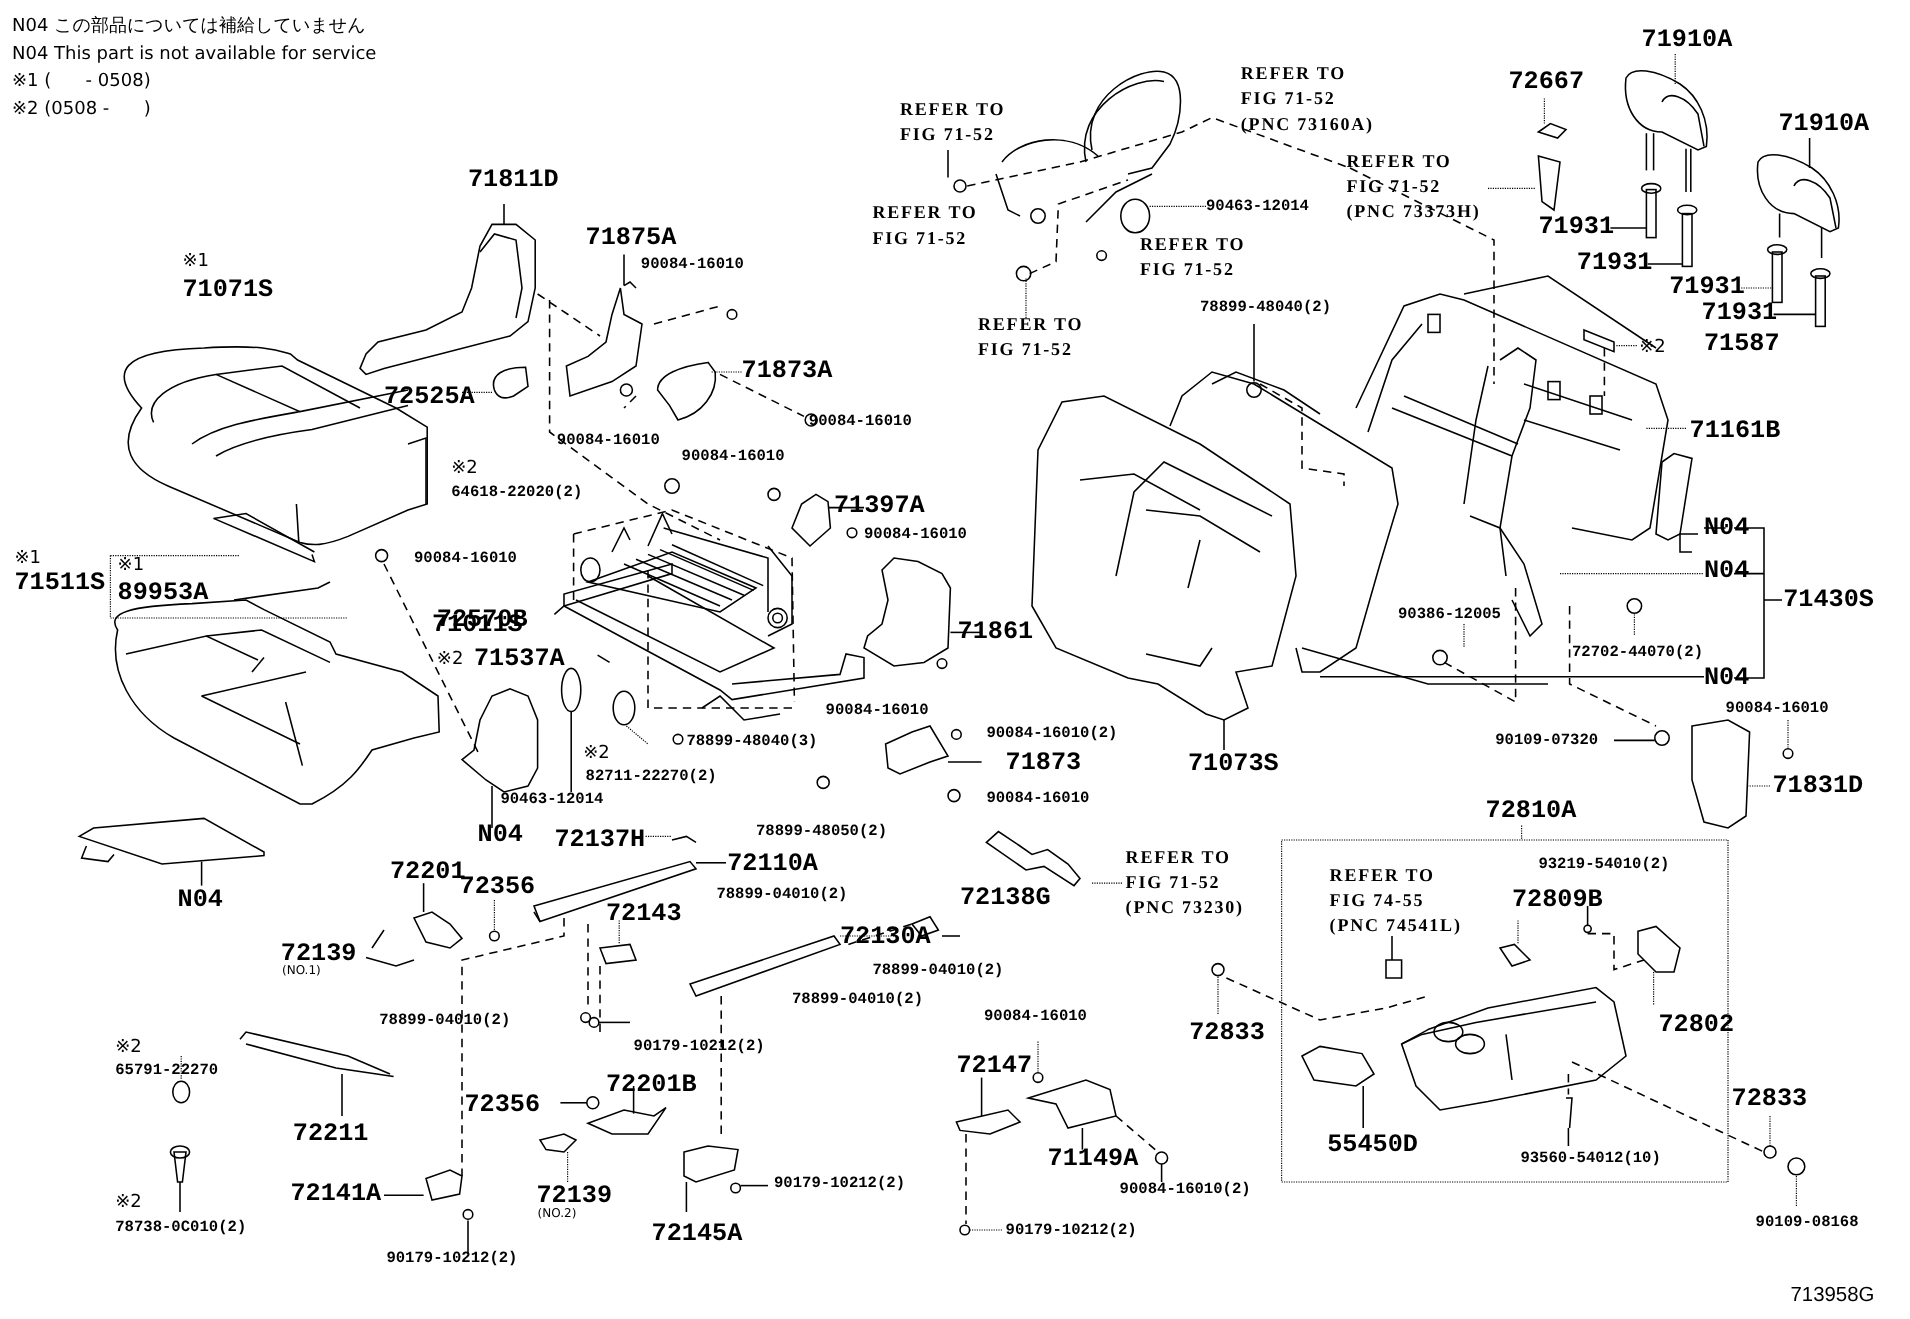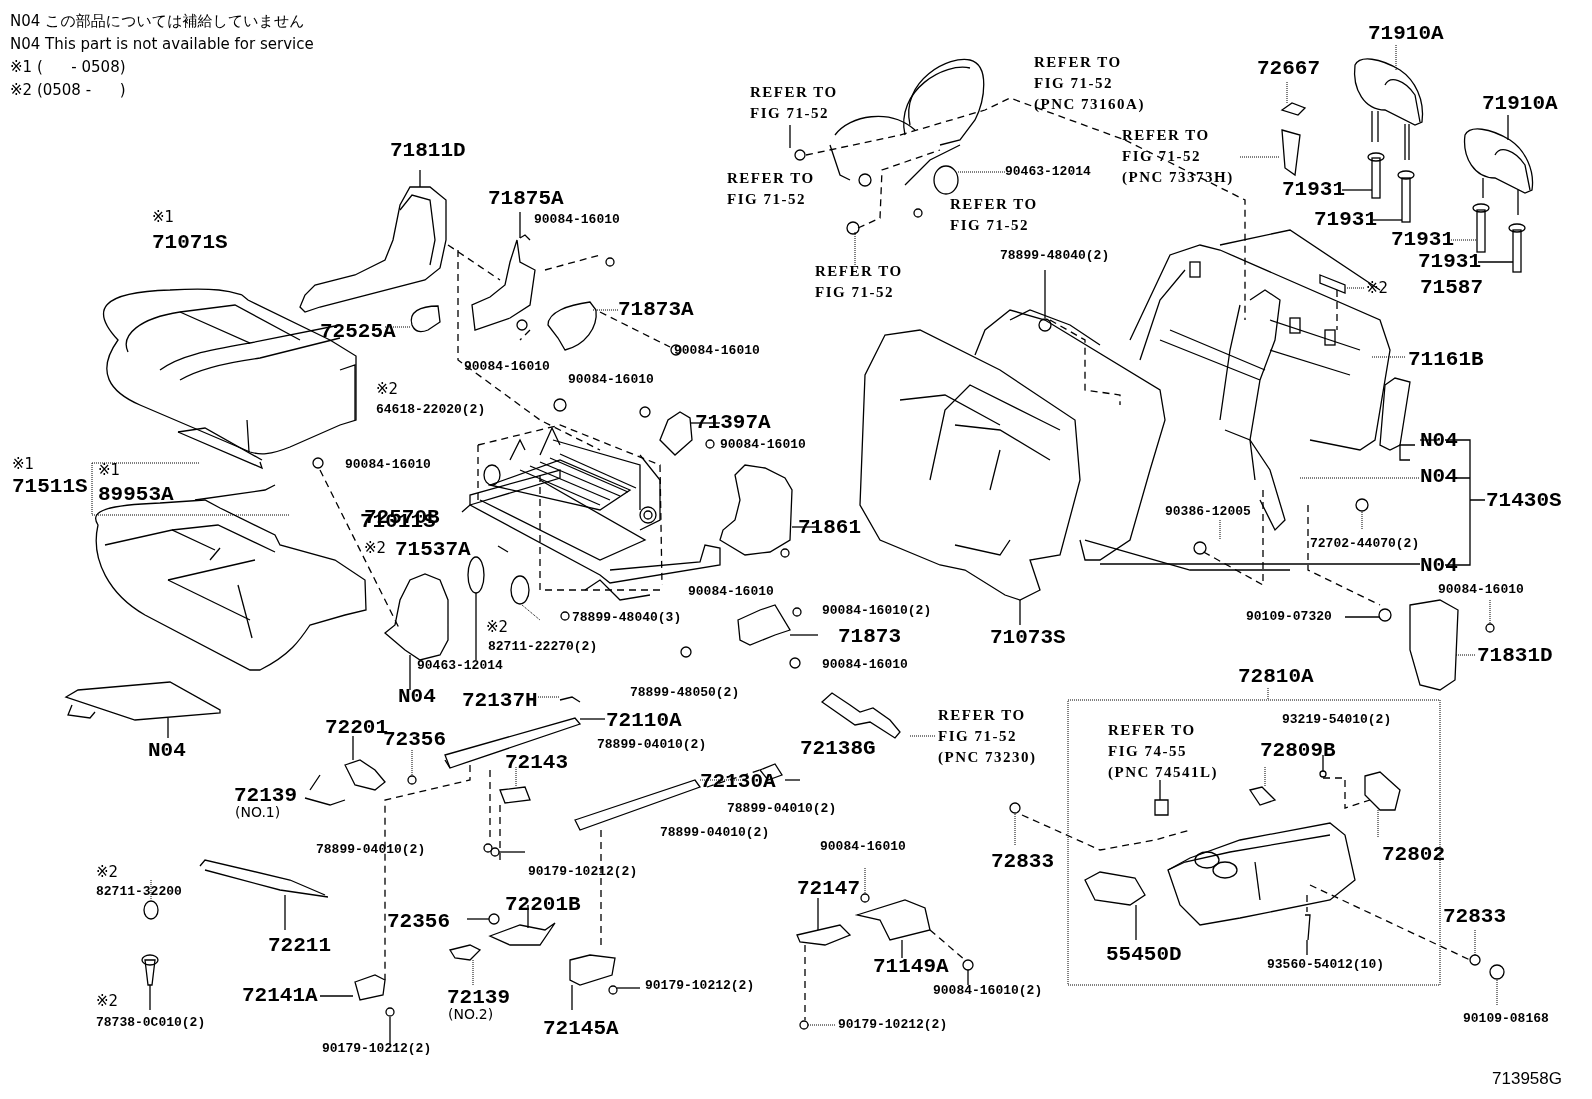--- a/index.html
+++ b/index.html
@@ -3,21 +3,21 @@
 <meta charset="utf-8">
 <style>
   html, body { margin:0; padding:0; background:#ffffff; }
   body { width:1592px; height:1099px; position:relative; overflow:hidden; font-family:"Liberation Sans", sans-serif; color:#000; }
   #canvas { position:absolute; left:0; top:0; width:1592px; height:1099px; }
   .note { position:absolute; font-family:"DejaVu Sans", sans-serif; font-size:15px; line-height:22px; left:10px; white-space:pre; }
   .lbl { position:absolute; font-family:"Liberation Mono", monospace; font-weight:bold; white-space:pre; line-height:1; }
   .big { font-size:21px; letter-spacing:0px; }
   .sm  { font-size:13px; }
   .ref { font-family:"Liberation Serif", serif; font-weight:bold; font-size:15px; letter-spacing:1.5px; line-height:21px; }
-  .sub { position:absolute; font-family:"DejaVu Sans", sans-serif; font-size:14px; white-space:pre; }
+  .sub { position:absolute; font-family:"DejaVu Sans", sans-serif; font-size:10px; white-space:pre; }
   .mark { font-family:"DejaVu Sans", sans-serif; font-weight:normal; font-size:15px; }
   .figid { position:absolute; right:30px; bottom:10px; font-family:"Liberation Sans", sans-serif; font-size:17px; }
   svg path, svg line, svg rect, svg ellipse, svg polyline, svg polygon, svg circle { fill:none; stroke:#000; stroke-width:1.3; }
   svg .dash { stroke-dasharray:7 5; }
   svg .dot { stroke-dasharray:1 1; stroke-width:1; }
 </style>
 </head>
 <body>
 
 <svg id="canvas" width="1592" height="1099" viewBox="0 0 1592 1099">
@@ -388,22 +388,22 @@
 <div class="lbl big" style="left:505px;top:752px;">72143</div>
 <div class="lbl big" style="left:234px;top:785px;">72139</div>
 <div class="sub" style="left:235px;top:804px;">(NO.1)</div>
 <div class="lbl big" style="left:700px;top:771px;">72130A</div>
 <div class="lbl sm" style="left:727px;top:802px;">78899-04010(2)</div>
 <div class="lbl sm" style="left:660px;top:826px;">78899-04010(2)</div>
 <div class="lbl sm" style="left:316px;top:843px;">78899-04010(2)</div>
 <div class="lbl sm" style="left:528px;top:865px;">90179-10212(2)</div>
 
 <div class="lbl mark" style="left:96px;top:865px;">※2</div>
-<div class="lbl sm" style="left:96px;top:885px;">82711-32200</div>
-<div class="lbl big" style="left:268px;top:935px;">72211</div>
+<div class="lbl sm" style="left:96px;top:885px;">65791-22270</div>
+<div class="lbl big" style="left:244px;top:935px;">72211</div>
 <div class="lbl big" style="left:505px;top:894px;">72201B</div>
 <div class="lbl big" style="left:387px;top:911px;">72356</div>
 <div class="lbl big" style="left:242px;top:985px;">72141A</div>
 <div class="lbl big" style="left:447px;top:987px;">72139</div>
 <div class="sub" style="left:448px;top:1006px;">(NO.2)</div>
 <div class="lbl mark" style="left:96px;top:994px;">※2</div>
 <div class="lbl sm" style="left:96px;top:1016px;">78738-0C010(2)</div>
 <div class="lbl sm" style="left:322px;top:1042px;">90179-10212(2)</div>
 <div class="lbl big" style="left:543px;top:1018px;">72145A</div>
 <div class="lbl sm" style="left:645px;top:979px;">90179-10212(2)</div>

